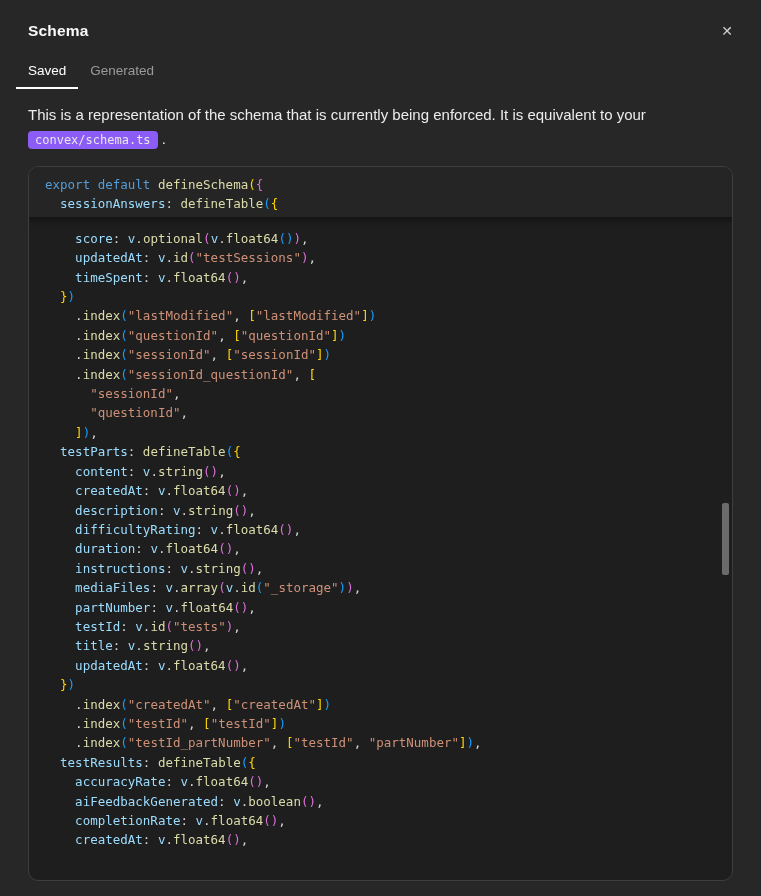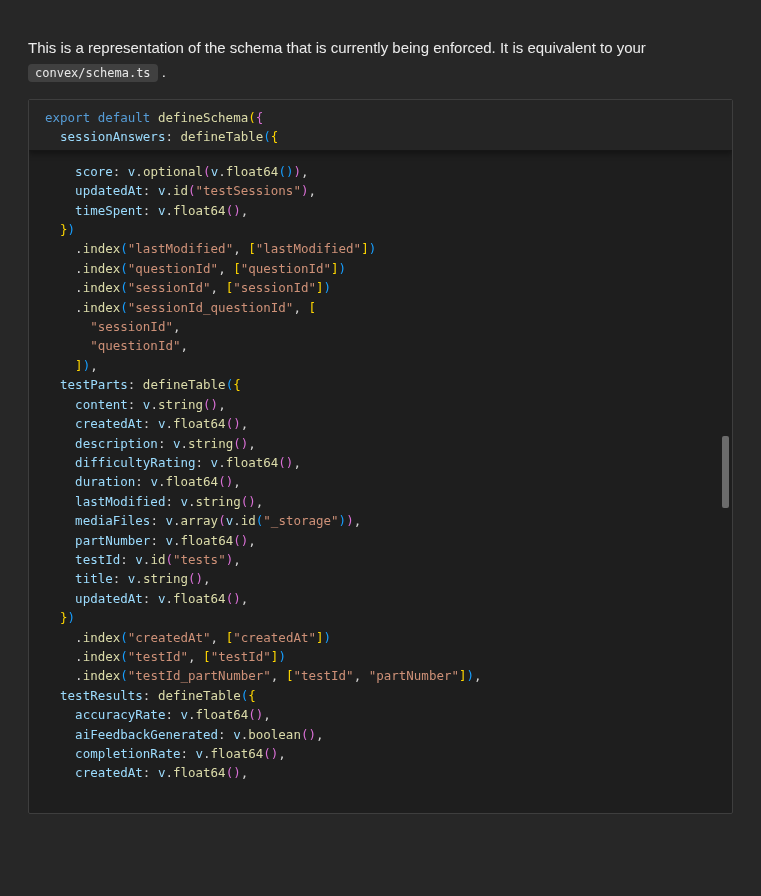--- a/index.html
+++ b/index.html
@@ -11,25 +11,25 @@
   }
   .modal{padding:22px 28px 0;box-sizing:border-box;height:100%;display:flex;flex-direction:column}
   .header{display:flex;justify-content:space-between;align-items:flex-start}
   .title{font-size:15.5px;margin:0;font-weight:700;color:#fafafa;letter-spacing:.2px}
   .close{background:none;border:none;color:#cfcfcf;font-size:14px;cursor:pointer;padding:2px 0;line-height:1}
   .tabs{display:flex;margin-top:14px}
   .tab{padding:9px 12px;font-size:13.5px;color:#9a9a9a;cursor:pointer;border-bottom:2px solid transparent}
   .tab:first-child{margin-left:-12px}
   .tab.active{color:#ffffff;border-bottom-color:var(--tab-underline,#fff)}
   .desc{font-size:15px;line-height:1.6;margin:14px 0 0;color:#ececec;max-width:710px}
-  .chip{font-family:"DejaVu Sans Mono",monospace;font-size:12px;background:#404040;padding:2px 7px;border-radius:4px;color:#e8e8e8;white-space:nowrap}
+  .chip{font-family:"DejaVu Sans Mono",monospace;font-size:12px;background:#8b5cf6;padding:2px 7px;border-radius:4px;color:#e8e8e8;white-space:nowrap}
   .code-panel{
     position:relative;margin-top:15px;height:715px;box-sizing:border-box;
     background:var(--bg-code,#1e1e1e);
-    border:1px solid #3e3e3e;border-radius:2px;overflow:hidden;
+    border:1px solid #3e3e3e;border-radius:10px;overflow:hidden;
     font-family:"DejaVu Sans Mono",monospace;font-size:12.5px;
   }
   .sticky{
     background:var(--bg-sticky,#252525);
     padding:8px 16px 3px;position:relative;z-index:2;
     border-bottom:1px solid #161616;
     box-shadow:0 3px 6px rgba(0,0,0,.38);
   }
   .clipped-line{height:5px;overflow:hidden}
   .code-body{padding:6px 16px 10px}
@@ -42,21 +42,29 @@
   .tk-g{color:var(--br1,#ffd700)}
   .tk-m{color:var(--br2,#da70d6)}
   .tk-b{color:var(--br3,#179fff)}
   .scrollbar-thumb{position:absolute;right:3px;top:336px;width:7px;height:72px;background:#6b6b6b;border-radius:2px;z-index:3}
 </style>
 </head>
 <body>
 
 <div class="modal">
 
+  <div class="header">
+    <h1 class="title">Schema</h1>
+    <button class="close">✕</button>
+  </div>
 
+  <div class="tabs">
+    <div class="tab active">Saved</div>
+    <div class="tab">Generated</div>
+  </div>
 
   <p class="desc"><span>This is a representation of the schema that is currently being enforced. It is equivalent to your </span><code class="chip">convex/schema.ts</code><span> .</span></p>
 
   <div class="code-panel">
     <div class="sticky" id="sticky-lines">
         <div class="cl"><span class="tk-k">export default </span><span class="tk-f">defineSchema</span><span class="tk-g">(</span><span class="tk-m">{</span></div>
         <div class="cl"><span class="tk-p">  </span><span class="tk-v">sessionAnswers</span><span class="tk-p">: </span><span class="tk-f">defineTable</span><span class="tk-b">(</span><span class="tk-g">{</span></div>
       </div>
     <div class="clipped-line"></div>
     <div class="code-body" id="body-lines">
@@ -70,21 +78,21 @@
         <div class="cl"><span class="tk-p">    .</span><span class="tk-f">index</span><span class="tk-b">(</span><span class="tk-s">"sessionId_questionId"</span><span class="tk-p">, </span><span class="tk-g">[</span></div>
         <div class="cl"><span class="tk-p">      </span><span class="tk-s">"sessionId"</span><span class="tk-p">,</span></div>
         <div class="cl"><span class="tk-p">      </span><span class="tk-s">"questionId"</span><span class="tk-p">,</span></div>
         <div class="cl"><span class="tk-p">    </span><span class="tk-g">]</span><span class="tk-b">)</span><span class="tk-p">,</span></div>
         <div class="cl"><span class="tk-p">  </span><span class="tk-v">testParts</span><span class="tk-p">: </span><span class="tk-f">defineTable</span><span class="tk-b">(</span><span class="tk-g">{</span></div>
         <div class="cl"><span class="tk-p">    </span><span class="tk-v">content</span><span class="tk-p">: </span><span class="tk-v">v</span><span class="tk-p">.</span><span class="tk-f">string</span><span class="tk-m">()</span><span class="tk-p">,</span></div>
         <div class="cl"><span class="tk-p">    </span><span class="tk-v">createdAt</span><span class="tk-p">: </span><span class="tk-v">v</span><span class="tk-p">.</span><span class="tk-f">float64</span><span class="tk-m">()</span><span class="tk-p">,</span></div>
         <div class="cl"><span class="tk-p">    </span><span class="tk-v">description</span><span class="tk-p">: </span><span class="tk-v">v</span><span class="tk-p">.</span><span class="tk-f">string</span><span class="tk-m">()</span><span class="tk-p">,</span></div>
         <div class="cl"><span class="tk-p">    </span><span class="tk-v">difficultyRating</span><span class="tk-p">: </span><span class="tk-v">v</span><span class="tk-p">.</span><span class="tk-f">float64</span><span class="tk-m">()</span><span class="tk-p">,</span></div>
         <div class="cl"><span class="tk-p">    </span><span class="tk-v">duration</span><span class="tk-p">: </span><span class="tk-v">v</span><span class="tk-p">.</span><span class="tk-f">float64</span><span class="tk-m">()</span><span class="tk-p">,</span></div>
-        <div class="cl"><span class="tk-p">    </span><span class="tk-v">lastModified</span><span class="tk-p">: </span><span class="tk-v">v</span><span class="tk-p">.</span><span class="tk-f">string</span><span class="tk-m">()</span><span class="tk-p">,</span></div>
+        <div class="cl"><span class="tk-p">    </span><span class="tk-v">instructions</span><span class="tk-p">: </span><span class="tk-v">v</span><span class="tk-p">.</span><span class="tk-f">string</span><span class="tk-m">()</span><span class="tk-p">,</span></div>
         <div class="cl"><span class="tk-p">    </span><span class="tk-v">mediaFiles</span><span class="tk-p">: </span><span class="tk-v">v</span><span class="tk-p">.</span><span class="tk-f">array</span><span class="tk-m">(</span><span class="tk-v">v</span><span class="tk-p">.</span><span class="tk-f">id</span><span class="tk-b">(</span><span class="tk-s">"_storage"</span><span class="tk-b">)</span><span class="tk-m">)</span><span class="tk-p">,</span></div>
         <div class="cl"><span class="tk-p">    </span><span class="tk-v">partNumber</span><span class="tk-p">: </span><span class="tk-v">v</span><span class="tk-p">.</span><span class="tk-f">float64</span><span class="tk-m">()</span><span class="tk-p">,</span></div>
         <div class="cl"><span class="tk-p">    </span><span class="tk-v">testId</span><span class="tk-p">: </span><span class="tk-v">v</span><span class="tk-p">.</span><span class="tk-f">id</span><span class="tk-m">(</span><span class="tk-s">"tests"</span><span class="tk-m">)</span><span class="tk-p">,</span></div>
         <div class="cl"><span class="tk-p">    </span><span class="tk-v">title</span><span class="tk-p">: </span><span class="tk-v">v</span><span class="tk-p">.</span><span class="tk-f">string</span><span class="tk-m">()</span><span class="tk-p">,</span></div>
         <div class="cl"><span class="tk-p">    </span><span class="tk-v">updatedAt</span><span class="tk-p">: </span><span class="tk-v">v</span><span class="tk-p">.</span><span class="tk-f">float64</span><span class="tk-m">()</span><span class="tk-p">,</span></div>
         <div class="cl"><span class="tk-p">  </span><span class="tk-g">}</span><span class="tk-b">)</span></div>
         <div class="cl"><span class="tk-p">    .</span><span class="tk-f">index</span><span class="tk-b">(</span><span class="tk-s">"createdAt"</span><span class="tk-p">, </span><span class="tk-g">[</span><span class="tk-s">"createdAt"</span><span class="tk-g">]</span><span class="tk-b">)</span></div>
         <div class="cl"><span class="tk-p">    .</span><span class="tk-f">index</span><span class="tk-b">(</span><span class="tk-s">"testId"</span><span class="tk-p">, </span><span class="tk-g">[</span><span class="tk-s">"testId"</span><span class="tk-g">]</span><span class="tk-b">)</span></div>
         <div class="cl"><span class="tk-p">    .</span><span class="tk-f">index</span><span class="tk-b">(</span><span class="tk-s">"testId_partNumber"</span><span class="tk-p">, </span><span class="tk-g">[</span><span class="tk-s">"testId"</span><span class="tk-p">, </span><span class="tk-s">"partNumber"</span><span class="tk-g">]</span><span class="tk-b">)</span><span class="tk-p">,</span></div>
         <div class="cl"><span class="tk-p">  </span><span class="tk-v">testResults</span><span class="tk-p">: </span><span class="tk-f">defineTable</span><span class="tk-b">(</span><span class="tk-g">{</span></div>

